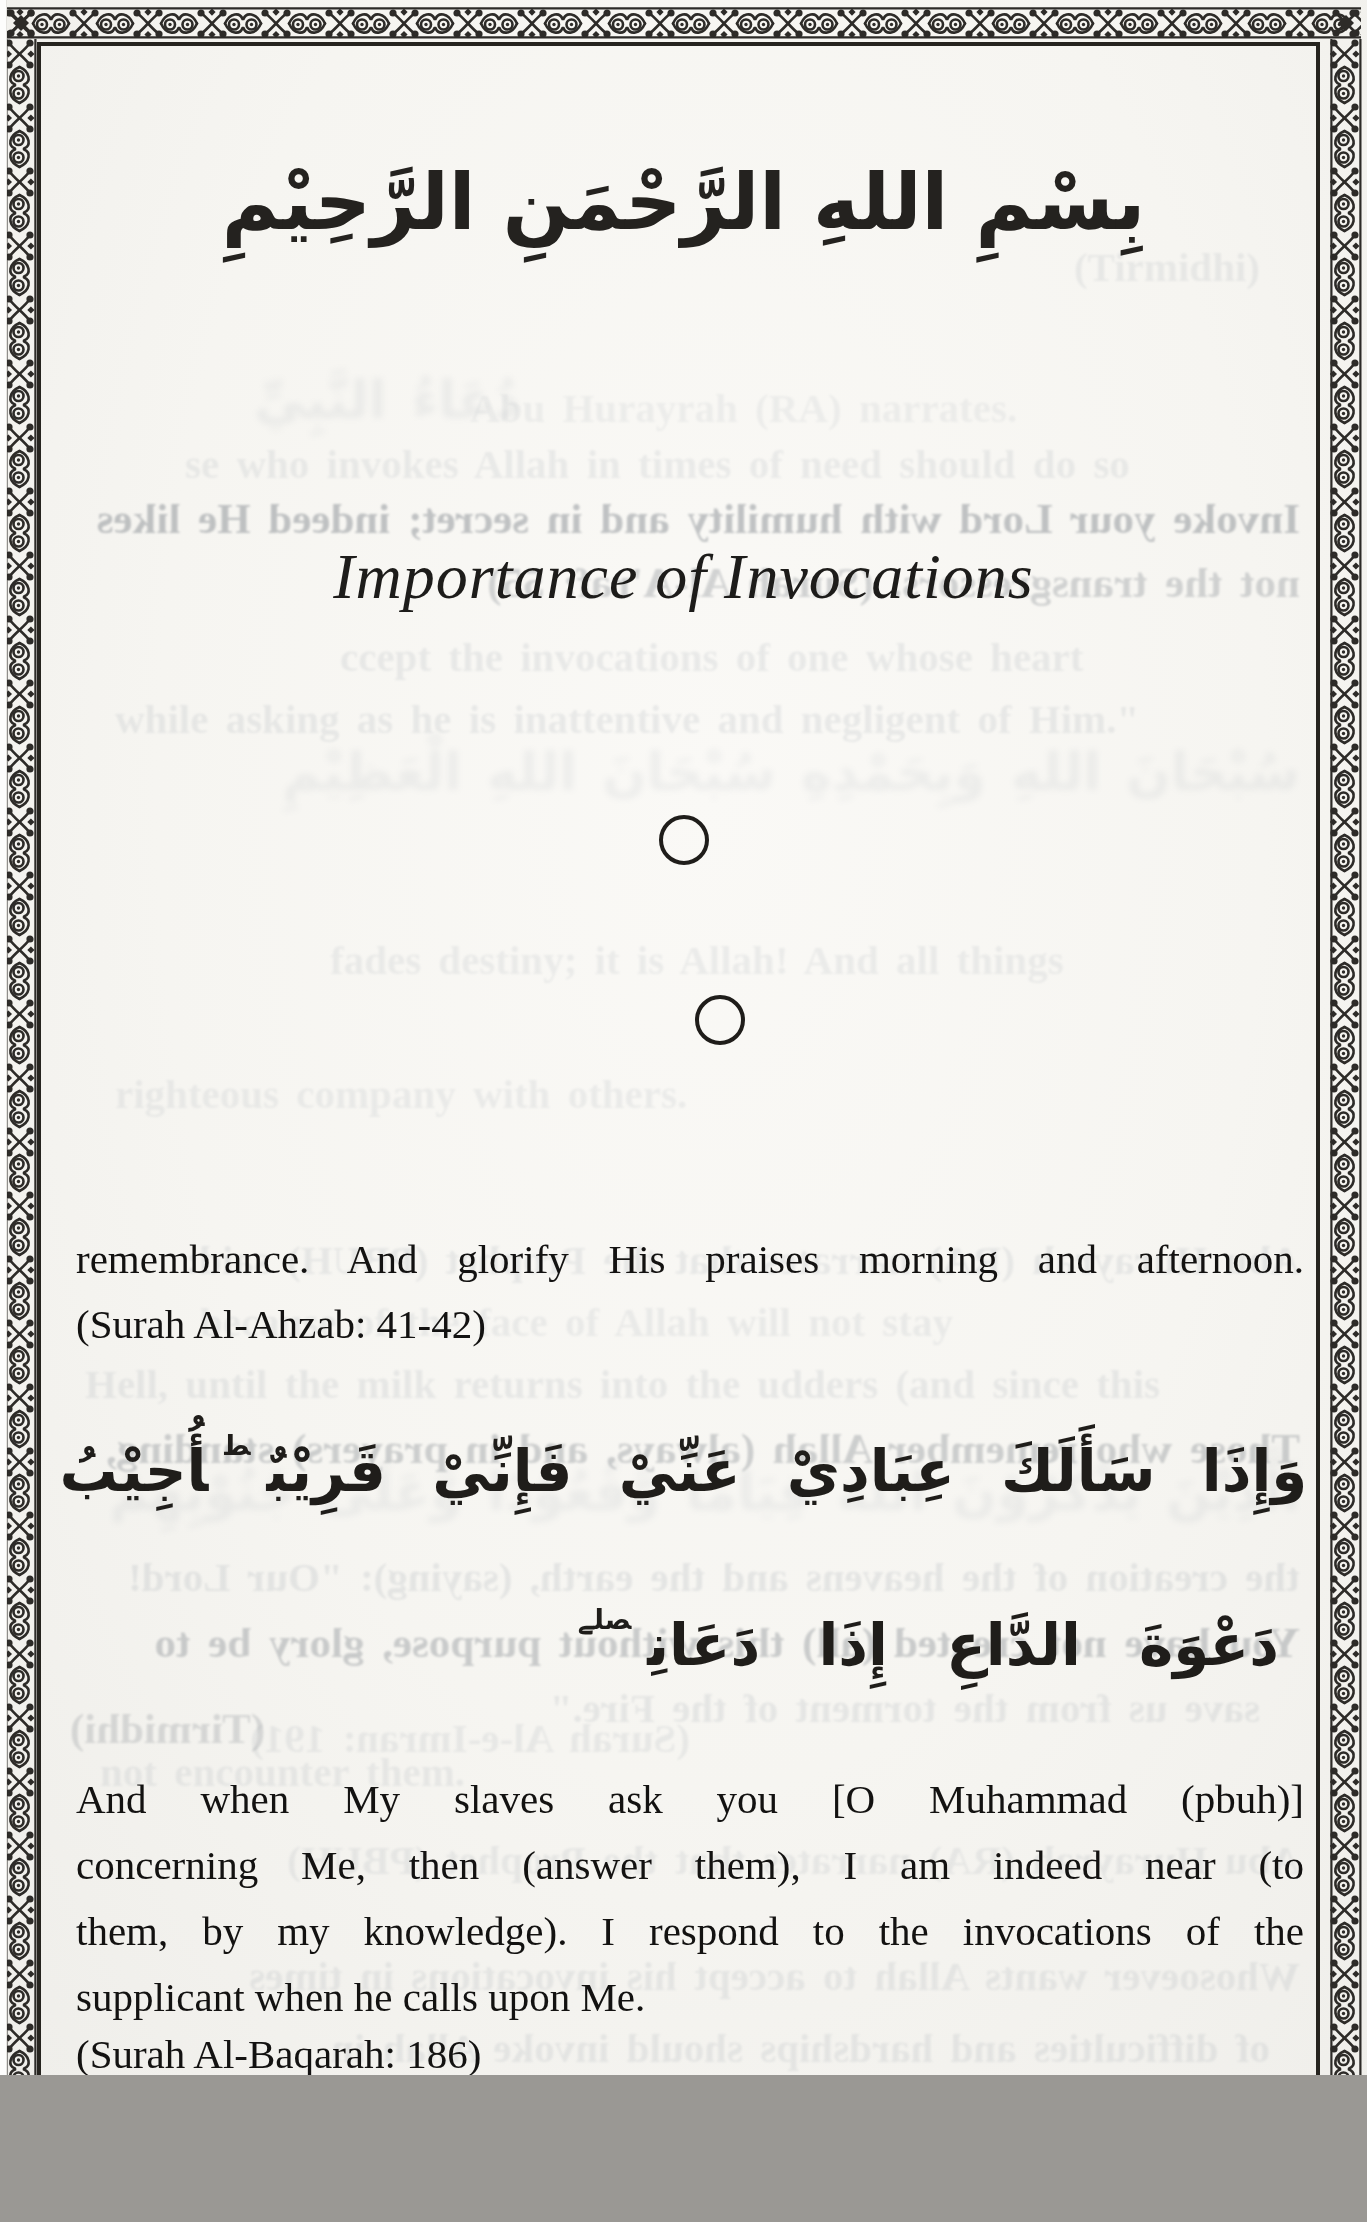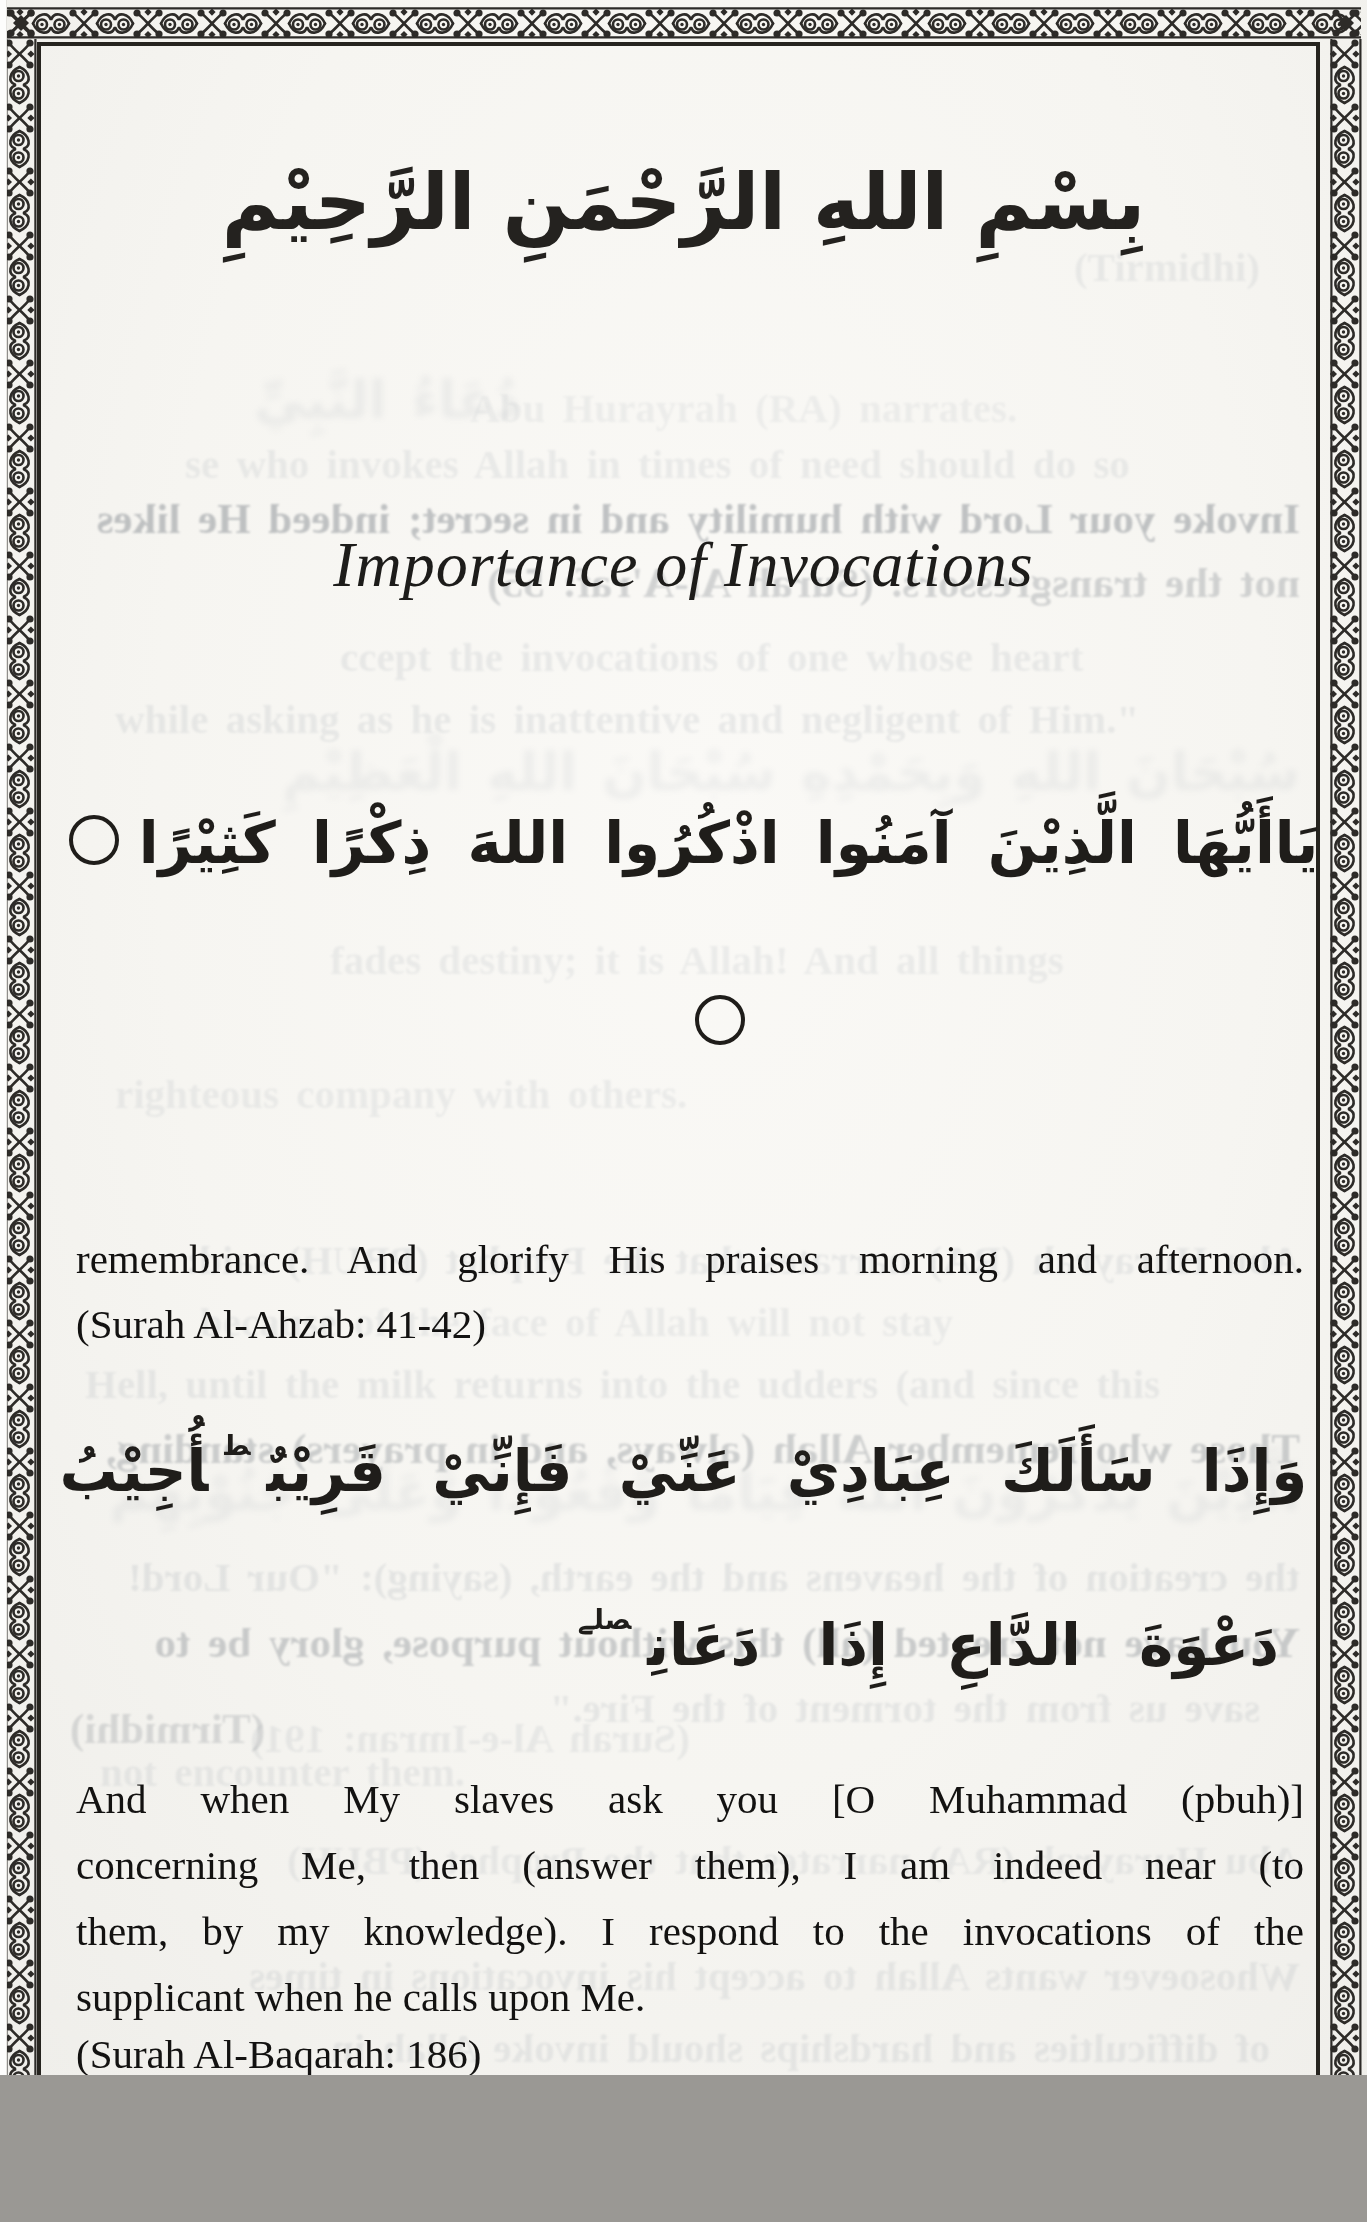--- a/index.html
+++ b/index.html
@@ -29,21 +29,21 @@
     border:4px solid #26241f;box-sizing:border-box;z-index:2;
   }
 
   
   .content{position:absolute;inset:0;z-index:3;}
   .bismillah{
     position:absolute;top:128px;left:0;width:100%;text-align:center;direction:rtl;
     font-family:"DejaVu Sans",sans-serif;font-weight:700;font-size:78px;line-height:1.9;color:#24221f;
   }
   .page-title{
-    position:absolute;top:528px;left:0;width:100%;text-align:center;
+    position:absolute;top:540px;left:0;width:100%;text-align:center;
     font-family:"Liberation Serif",serif;font-style:italic;font-weight:400;
     font-size:64px;color:#1d1c1a;letter-spacing:1px;
   }
   .ar-line{
     position:absolute;left:40px;width:1287px;text-align:center;direction:rtl;
     font-family:"DejaVu Sans",sans-serif;font-weight:700;font-size:58px;line-height:1.65;color:#1f1d1a;
   }
   .ar-v1l1{top:796px;word-spacing:16px;}
   .ar-v1l2{top:976px;transform:translateX(36px);}
   .ar-v2l1{top:1424px;word-spacing:26px;}
@@ -296,21 +296,21 @@
       </g>
     </svg>
   <div class="inner-rule"></div>
 
   <div class="content">
 
     <div class="bismillah">بِسْمِ اللهِ الرَّحْمَنِ الرَّحِيْمِ</div>
 
     <div class="page-title">Importance of Invocations</div>
 
-    <div class="ar-line ar-v1l1" dir="rtl"><span>يَاأَيُّهَا الَّذِيْنَ آمَنُوا اذْكُرُوا اللهَ ذِكْرًا كَثِيْرًا</span><span class="ayah-circle"></span></div>
+    <div class="ar-line ar-v1l1" dir="rtl"><span class="ayah-circle"></span></div>
     <div class="ar-line ar-v1l2" dir="rtl"><span class="ayah-circle"></span></div>
 
     <div class="jline" style="top:1234px">remembrance. And glorify His praises morning and afternoon.</div>
     <div class="citation" style="top:1300px">(Surah Al-Ahzab: 41-42)</div>
 
     <div class="ar-line ar-v2l1" dir="rtl"><span>وَإِذَا سَأَلَكَ عِبَادِيْ عَنِّيْ فَإِنِّيْ قَرِيْبٌ</span><span class="small-mark">ط</span><span>أُجِيْبُ</span></div>
     <div class="ar-line ar-v2l2" dir="rtl"><span>دَعْوَةَ الدَّاعِ إِذَا دَعَانِ</span><span class="small-mark">صلے</span></div>
 
     <div class="jline" style="top:1774px">And when My slaves ask you [O Muhammad (pbuh)]</div>
     <div class="jline" style="top:1840px">concerning Me, then (answer them), I am indeed near (to</div>

